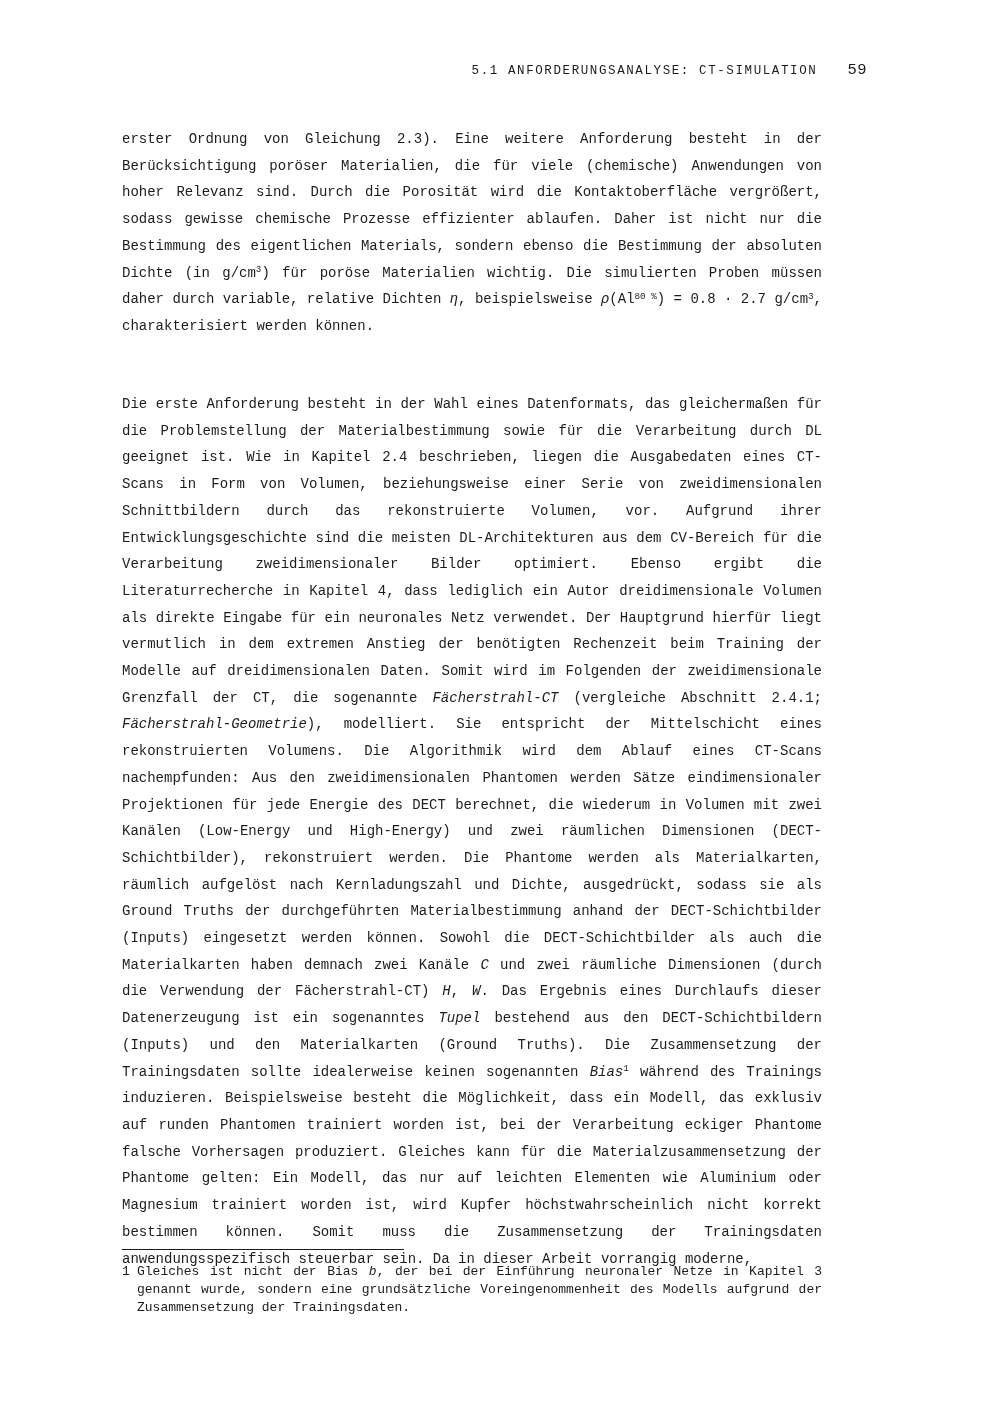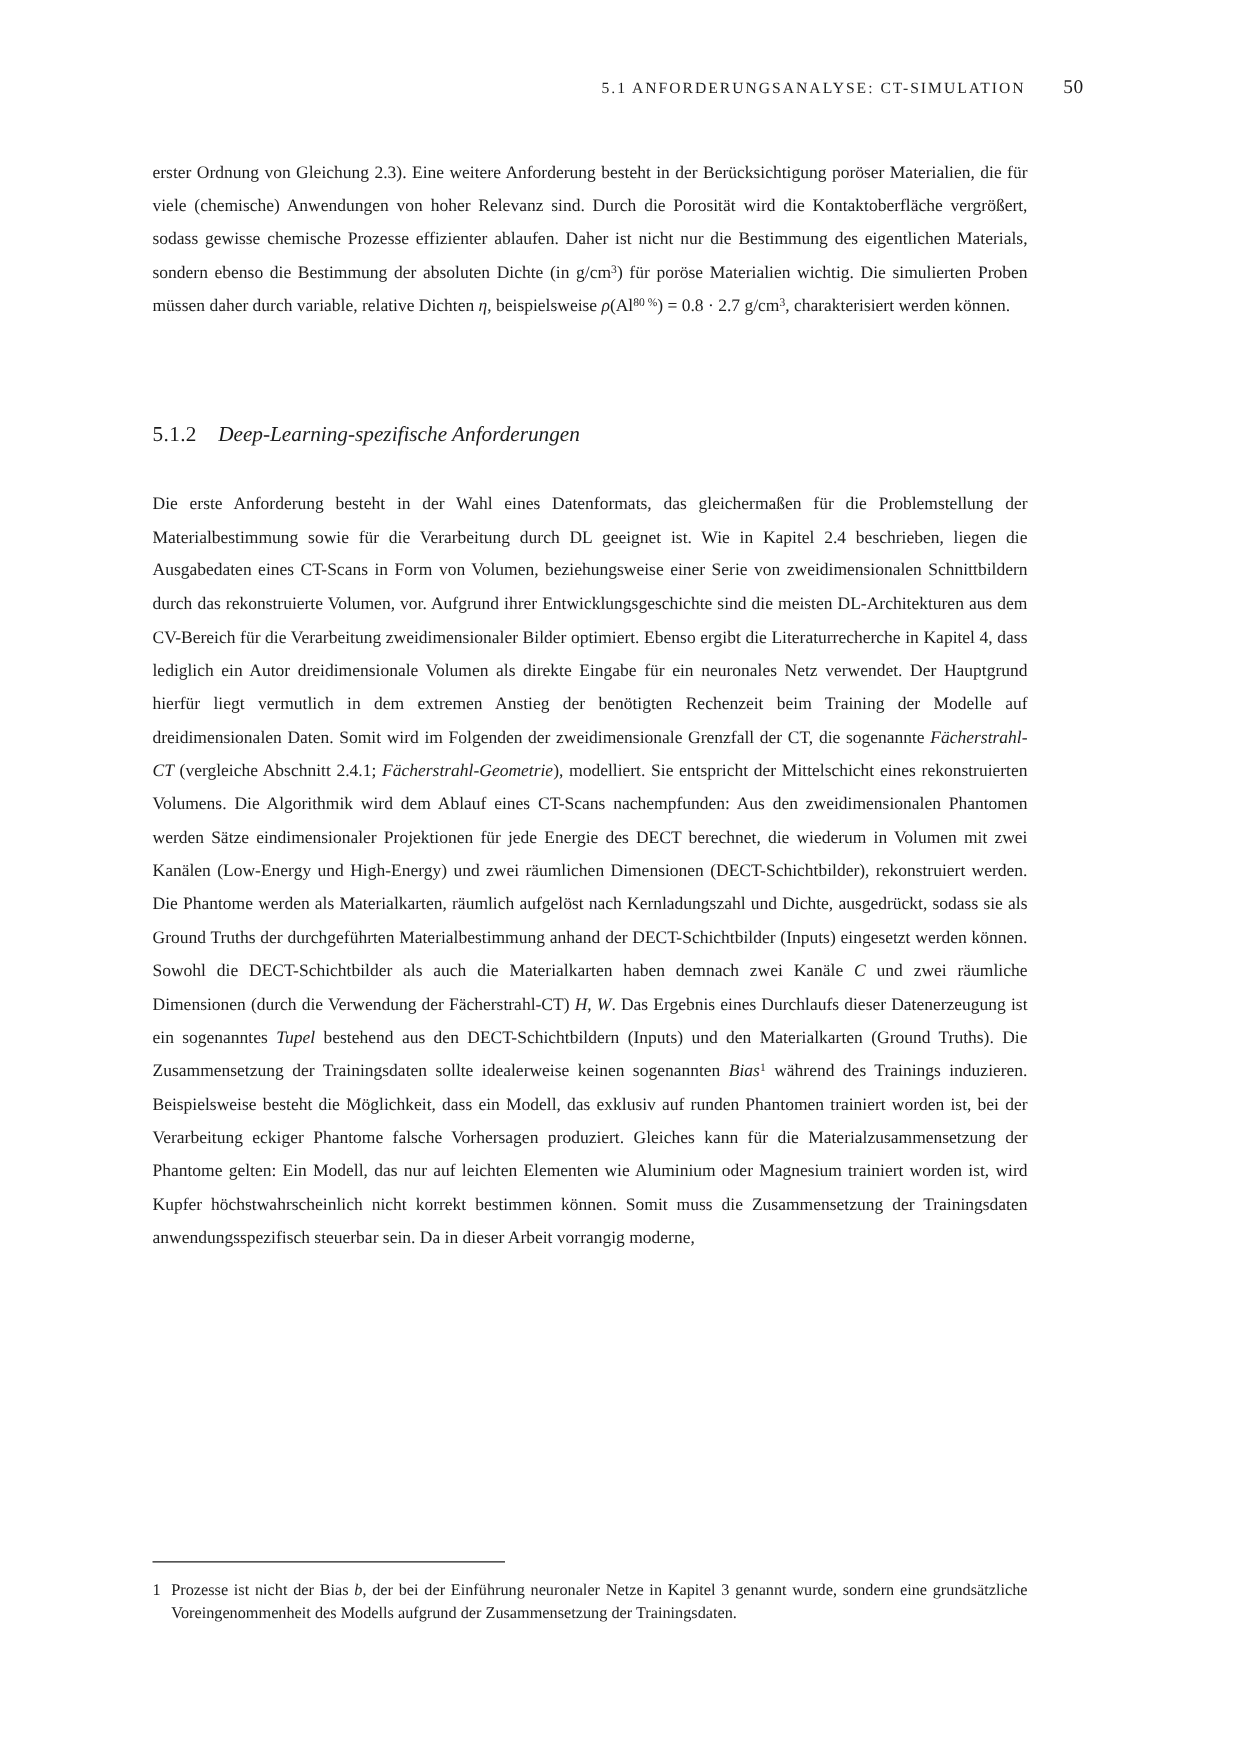--- a/index.html
+++ b/index.html
@@ -6,21 +6,21 @@
     margin: 0;
     padding: 0;
     background: #ffffff;
   }
   .page {
     position: relative;
     width: 1000px;
     height: 1402px;
     background: #ffffff;
     color: #1c1c1c;
-    font-family: Liberation Serif, serif;
+    font-family: Liberation Mono, monospace;
     overflow: hidden;
   }
   .running-header {
     position: absolute;
     top: 61px;
     left: 122px;
     width: 745px;
     display: flex;
     align-items: baseline;
     justify-content: flex-end;
@@ -95,29 +95,26 @@
     width: 15px;
   }
 </style>
 </head>
 <body>
 
 <div class="page">
 
   <div class="running-header">
     <span class="section-label">5.1 ANFORDERUNGSANALYSE: CT-SIMULATION</span>
-    <span class="page-number">50</span>
+    <span class="page-number">59</span>
   </div>
 
   <p class="bodypara para-1"><span>erster Ordnung von Gleichung 2.3). Eine weitere Anforderung besteht in der Berücksichtigung poröser Materialien, die für viele (chemische) Anwendungen von hoher Relevanz sind. Durch die Porosität wird die Kontaktoberfläche vergrößert, sodass gewisse chemische Prozesse effizienter ablaufen. Daher ist nicht nur die Bestimmung des eigentlichen Materials, sondern ebenso die Bestimmung der absoluten Dichte (in g/cm</span><sup>3</sup><span>) für poröse Materialien wichtig. Die simulierten Proben müssen daher durch variable, relative Dichten </span><span class="it">η</span><span>, beispielsweise </span><span class="it">ρ</span><span>(Al</span><sup>80 %</sup><span>) = 0.8 · 2.7 g/cm</span><sup>3</sup><span>, charakterisiert werden können.</span></p>
 
-  <div class="subsection-heading">
-    <span class="sec-number">5.1.2</span><span class="sec-title">Deep-Learning-spezifische Anforderungen</span>
-  </div>
 
   <p class="bodypara para-2"><span>Die erste Anforderung besteht in der Wahl eines Datenformats, das gleichermaßen für die Problemstellung der Materialbestimmung sowie für die Verarbeitung durch DL geeignet ist. Wie in Kapitel 2.4 beschrieben, liegen die Ausgabedaten eines CT-Scans in Form von Volumen, beziehungsweise einer Serie von zweidimensionalen Schnittbildern durch das rekonstruierte Volumen, vor. Aufgrund ihrer Entwicklungsgeschichte sind die meisten DL-Architekturen aus dem CV-Bereich für die Verarbeitung zweidimensionaler Bilder optimiert. Ebenso ergibt die Literaturrecherche in Kapitel 4, dass lediglich ein Autor dreidimensionale Volumen als direkte Eingabe für ein neuronales Netz verwendet. Der Hauptgrund hierfür liegt vermutlich in dem extremen Anstieg der benötigten Rechenzeit beim Training der Modelle auf dreidimensionalen Daten. Somit wird im Folgenden der zweidimensionale Grenzfall der CT, die sogenannte </span><span class="it">Fächerstrahl-CT</span><span> (vergleiche Abschnitt 2.4.1; </span><span class="it">Fächerstrahl-Geometrie</span><span>), modelliert. Sie entspricht der Mittelschicht eines rekonstruierten Volumens. Die Algorithmik wird dem Ablauf eines CT-Scans nachempfunden: Aus den zweidimensionalen Phantomen werden Sätze eindimensionaler Projektionen für jede Energie des DECT berechnet, die wiederum in Volumen mit zwei Kanälen (Low-Energy und High-Energy) und zwei räumlichen Dimensionen (DECT-Schichtbilder), rekonstruiert werden. Die Phantome werden als Materialkarten, räumlich aufgelöst nach Kernladungszahl und Dichte, ausgedrückt, sodass sie als Ground Truths der durchgeführten Materialbestimmung anhand der DECT-Schichtbilder (Inputs) eingesetzt werden können. Sowohl die DECT-Schichtbilder als auch die Materialkarten haben demnach zwei Kanäle </span><span class="it">C</span><span> und zwei räumliche Dimensionen (durch die Verwendung der Fächerstrahl-CT) </span><span class="it">H</span><span>, </span><span class="it">W</span><span>. Das Ergebnis eines Durchlaufs dieser Datenerzeugung ist ein sogenanntes </span><span class="it">Tupel</span><span> bestehend aus den DECT-Schichtbildern (Inputs) und den Materialkarten (Ground Truths). Die Zusammensetzung der Trainingsdaten sollte idealerweise keinen sogenannten </span><span class="it">Bias</span><sup>1</sup><span> während des Trainings induzieren. Beispielsweise besteht die Möglichkeit, dass ein Modell, das exklusiv auf runden Phantomen trainiert worden ist, bei der Verarbeitung eckiger Phantome falsche Vorhersagen produziert. Gleiches kann für die Materialzusammensetzung der Phantome gelten: Ein Modell, das nur auf leichten Elementen wie Aluminium oder Magnesium trainiert worden ist, wird Kupfer höchstwahrscheinlich nicht korrekt bestimmen können. Somit muss die Zusammensetzung der Trainingsdaten anwendungsspezifisch steuerbar sein. Da in dieser Arbeit vorrangig moderne,</span></p>
 
   <div class="footnote-block">
     <hr class="footnote-rule">
-    <p class="footnote-text"><span class="fn-marker">1</span><span><span>Prozesse ist nicht der Bias </span><span class="it">b</span><span>, der bei der Einführung neuronaler Netze in Kapitel 3 genannt wurde, sondern eine grundsätzliche Voreingenommenheit des Modells aufgrund der Zusammensetzung der Trainingsdaten.</span></span></p>
+    <p class="footnote-text"><span class="fn-marker">1</span><span><span>Gleiches ist nicht der Bias </span><span class="it">b</span><span>, der bei der Einführung neuronaler Netze in Kapitel 3 genannt wurde, sondern eine grundsätzliche Voreingenommenheit des Modells aufgrund der Zusammensetzung der Trainingsdaten.</span></span></p>
   </div>
 
 </div>
 
 </body></html>

